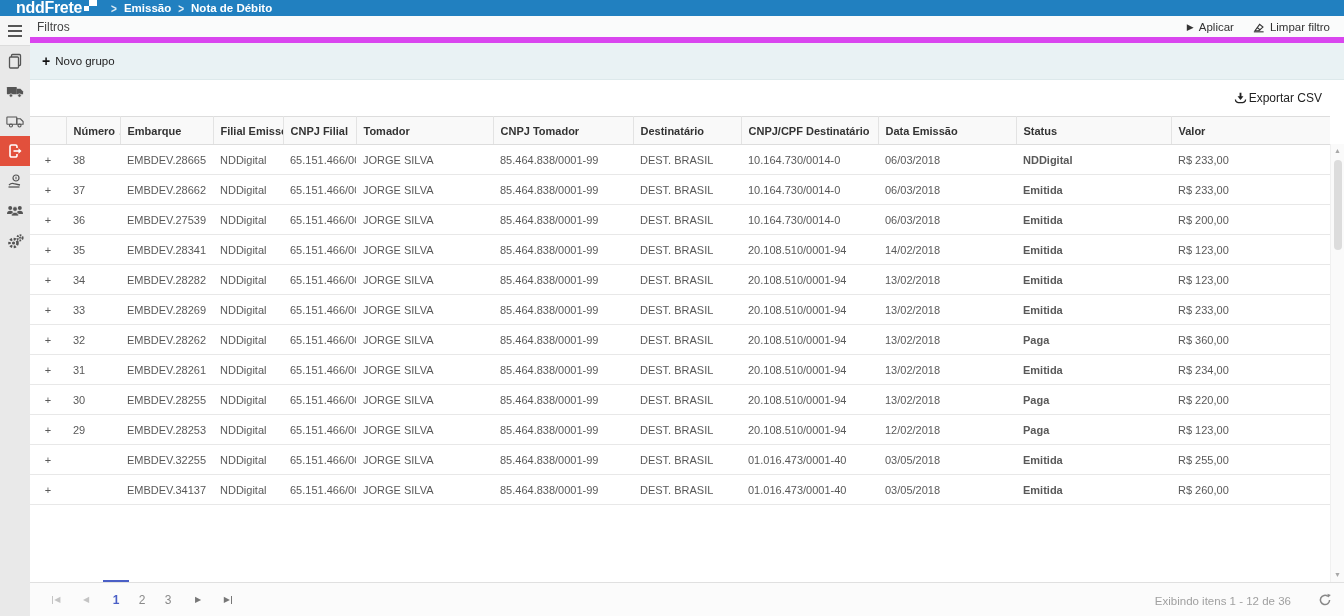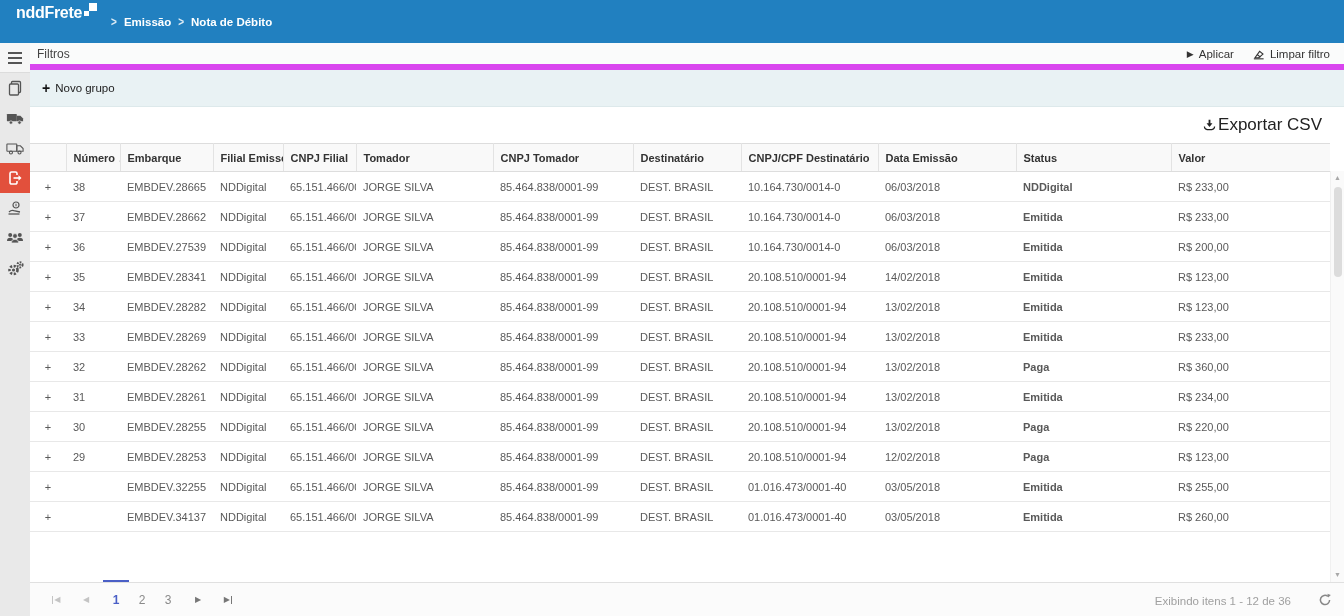--- a/index.html
+++ b/index.html
@@ -1,21 +1,21 @@
 <!DOCTYPE html>
 <html style="--header-blue: #2180c0; --help-blue: #3d94cf; --nav-active: #e2503c; --st-cancel: #e21b22; --st-paid: #1a9237; --st-issued: #333333; --pager-active: #4a5fc6;"><head>
 <meta charset="utf-8">
 <style>
   * { margin:0; padding:0; box-sizing:border-box; }
   html,body { width:1344px; height:616px; overflow:hidden; }
   body { font-family:"Liberation Sans", sans-serif; background:#fff; color:#333; }
   .app { width:1344px; height:616px; display:flex; flex-direction:column; }
 
   
-  .topbar { height:43px; background:var(--header-blue); display:flex; color:#fff; flex:0 0 auto; }
+  .topbar { height:16px; background:var(--header-blue); display:flex; align-items:center; color:#fff; flex:0 0 auto; }
   .logo-area { display:flex; align-items:flex-start; padding:3px 10px 3px 16px; }
   .logo-text { font-size:16px; font-weight:bold; letter-spacing:-0.3px; line-height:20px; }
   .logo-mark { position:relative; width:13px; height:13px; margin-left:2px; margin-top:0; }
   .logo-mark .sq1 { position:absolute; right:0; top:0; width:8px; height:8px; background:#fff; }
   .logo-mark .sq2 { position:absolute; left:0; bottom:0; width:5px; height:5px; background:#fff; }
   .breadcrumb { display:flex; align-items:center; gap:7px; font-size:11.5px; font-weight:bold; margin-left:4px; }
   .crumb-sep { color:rgba(255,255,255,.85); font-weight:bold; font-size:10px; transform:scaleY(1.3); }
   .top-right { margin-left:auto; display:flex; align-items:stretch; height:100%; }
   .login-btn { display:flex; align-items:center; gap:5px; padding:0 14px; font-size:11.5px; font-weight:bold; cursor:pointer; }
   .caret-down { width:0; height:0; border-left:4px solid transparent; border-right:4px solid transparent; border-top:4px solid rgba(255,255,255,.9); margin-left:2px; }
@@ -39,21 +39,21 @@
   .play-glyph { font-size:9px; color:#333; }
 
   
   .group-panel { height:37px; background:#e9f2f4; border-bottom:1px solid #dde9eb; display:flex; align-items:center; padding:0 12px; flex:0 0 auto; }
   .new-group-btn { display:flex; align-items:center; gap:5px; font-size:11.5px; color:#222; cursor:pointer; }
   .plus-glyph { font-size:14px; font-weight:bold; color:#111; line-height:1; }
 
   
   .content { flex:1; position:relative; display:flex; flex-direction:column; background:#fff; min-height:0; }
   .export-row { height:36px; display:flex; align-items:center; justify-content:flex-end; padding-right:22px; flex:0 0 auto; }
-  .export-btn { display:flex; align-items:center; gap:2px; font-size:17px; color:#222; cursor:pointer; }
+  .export-btn { display:flex; align-items:center; gap:2px; font-size:12px; color:#222; cursor:pointer; }
 
   table.grid { width:1300px; border-collapse:collapse; table-layout:fixed; flex:0 0 auto; }
   .grid thead th { height:28px; background:#f9f9f9; border-top:1px solid #ddd; border-bottom:1px solid #ddd; border-right:1px solid #e3e3e3; font-size:11px; font-weight:bold; color:#333; text-align:left; padding:0 7px; white-space:nowrap; overflow:hidden; cursor:pointer; }
   .grid thead th:last-child { border-right:none;margin-left:28px; }
   .grid thead th.expand-col { cursor:default; }
   .sort-arrow { font-weight:normal; color:#444; margin-left:3px; }
   .grid tbody td { height:30px; border-bottom:1px solid #e8e8e8; font-size:11px; color:#595959; padding:0 7px; white-space:nowrap; overflow:hidden; }
   .grid tbody tr { background:#fff; cursor:pointer; }
   .expand-cell { text-align:center; color:#888; font-size:13px; }
   td.status-cell { font-weight:bold; }

